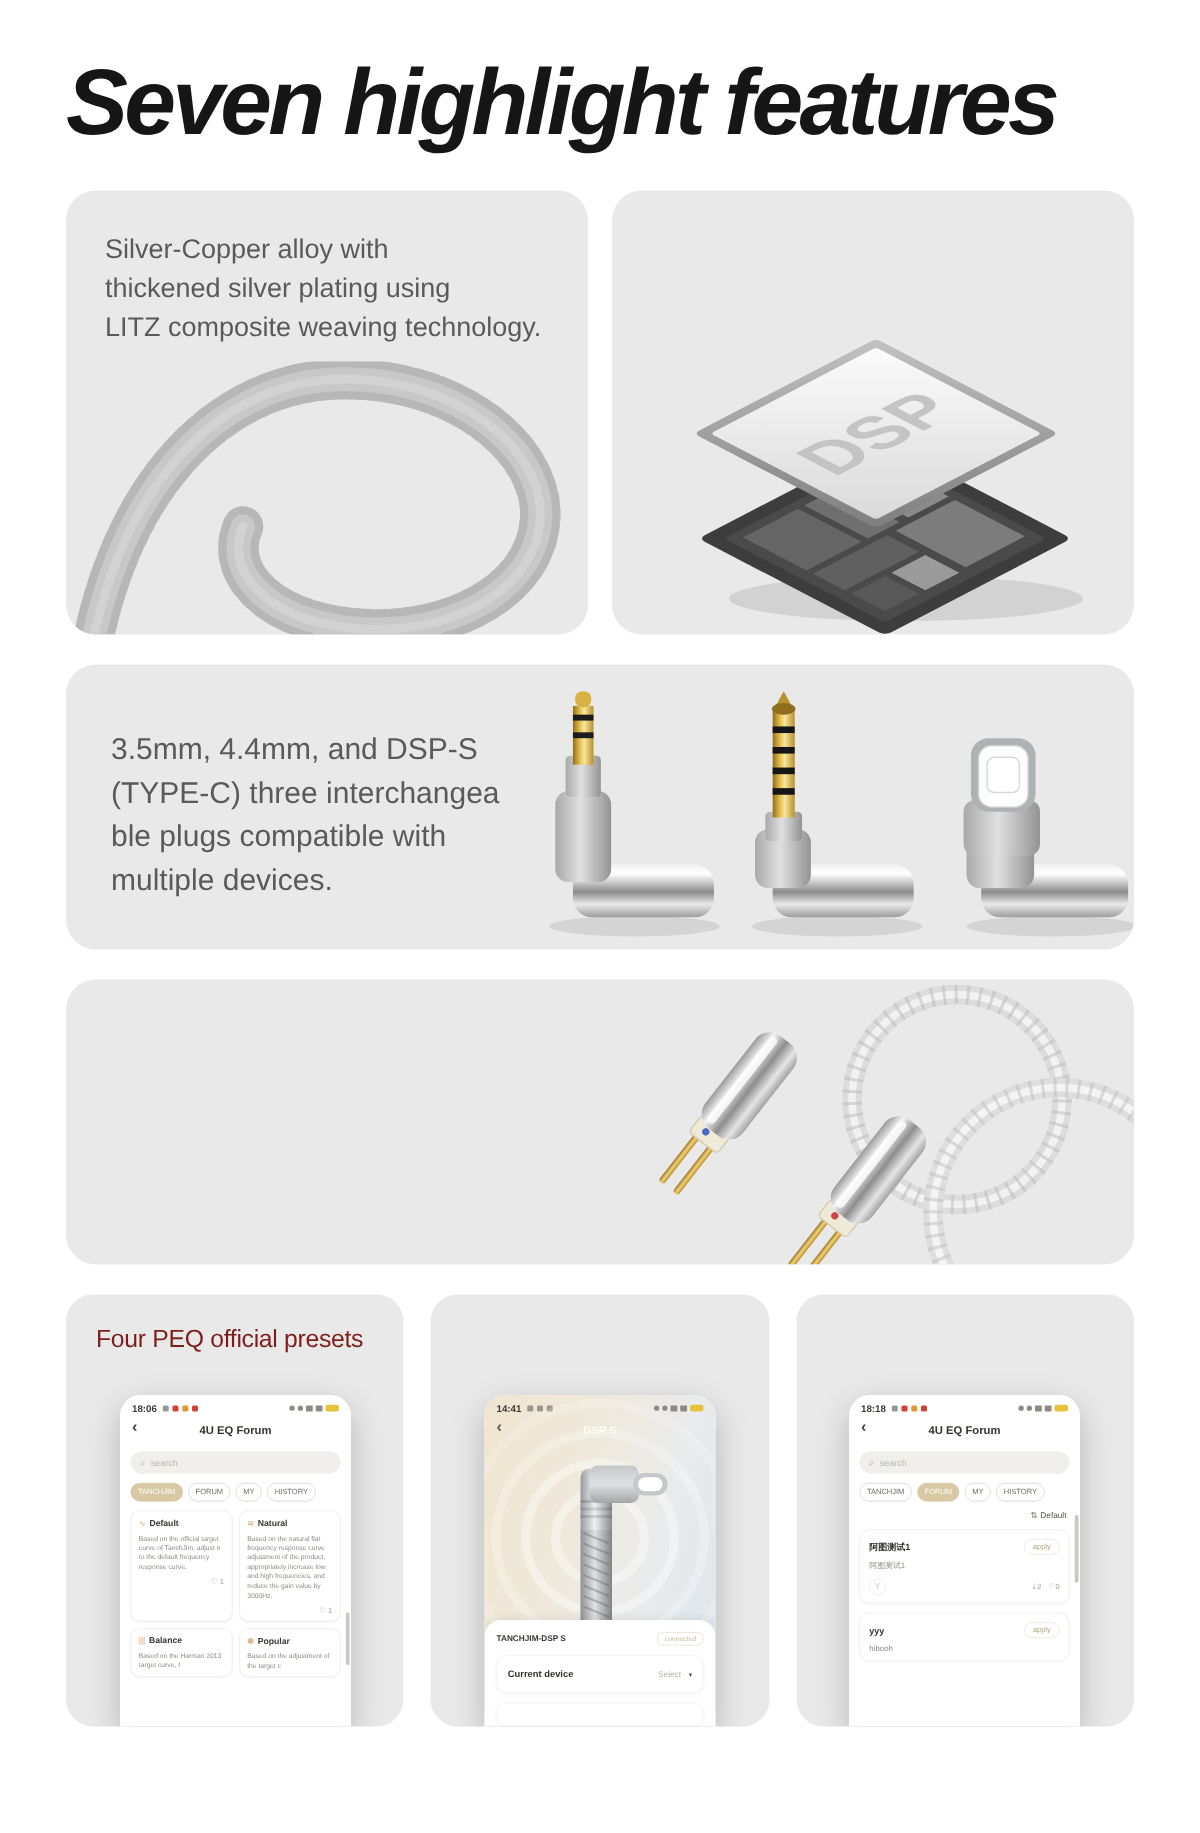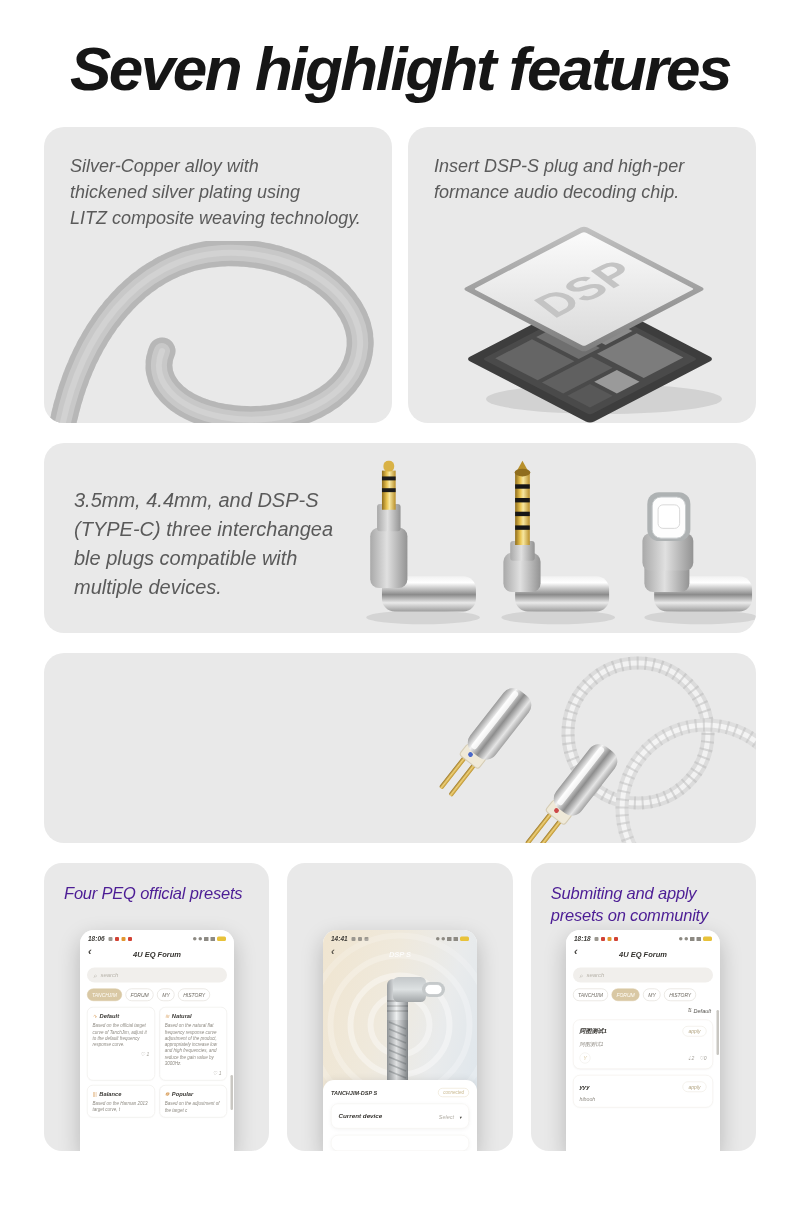--- a/index.html
+++ b/index.html
@@ -5,39 +5,39 @@
   * { margin:0; padding:0; box-sizing:border-box; }
   html,body { background:#ffffff; }
   body {
     width:800px; height:1222px; margin:0 auto; overflow:hidden;
     font-family:"Liberation Sans", sans-serif; position:relative;
   }
   .page { padding:0 44px; }
   .pre { white-space:pre-line; }
 
   
-  .title-wrap { padding:36px 0 26px; text-align:center; }
+  .title-wrap { padding:36px 0 26px; }
   .page-title {
     font-size:62px; font-weight:700; font-style:italic; letter-spacing:-2.5px;
     color:#161616; line-height:1.05;
   }
 
   
-  .f-card { background:#e9e9e9; border-radius:20px; position:relative; overflow:hidden;font-style:italic; }
+  .f-card { background:#e9e9e9; border-radius:20px; position:relative; overflow:hidden; }
   .feature-text { font-size:18px; color:#5a5a5a; line-height:1.45; }
   .row1 { display:flex; gap:16px; margin-bottom:20px; }
   .row1 .f-card { flex:1; height:296px; }
   .row1 .feature-text { padding:26px 22px 0 26px; }
   .art-abs { position:absolute; left:0; right:0; bottom:0; }
   .row-wide { height:190px; margin-bottom:20px; display:flex; align-items:center; }
   .row-wide .feature-text { flex:0 0 auto; padding-left:30px; font-size:20px;margin-top:12px; }
   .row-wide .art-right { margin-left:auto; align-self:flex-end; display:block; }
   .row4 { display:flex; gap:18px; }
   .row4 .f-card { flex:1; height:288px; border-radius:18px; }
-  .card-title { font-size:16.5px; color:#4c1d95; line-height:1.3; padding:20px 18px 0 20px; letter-spacing:-0.2px; }
+  .card-title { font-size:16.5px; color:#7f1d1d; line-height:1.3; padding:20px 18px 0 20px; letter-spacing:-0.2px; }
 
   
   .mini-phone {
     position:absolute; top:67px; left:50%; transform:translateX(-50%);
     width:154px; height:221px; overflow:hidden; border-radius:14px 14px 0 0;
     background:#fff; box-shadow:0 8px 22px rgba(0,0,0,.22);
   }
   .phone-content {
     width:308px; height:442px; transform:scale(.5); transform-origin:0 0;
     background:#fff; position:relative; overflow:hidden; border-radius:24px 24px 0 0;
@@ -128,22 +128,20 @@
       <svg class="art-abs" width="348" height="182" viewBox="0 0 348 182">
         <g fill="none" stroke-linecap="round">
           <path d="M14,210 C30,92 96,16 178,12 C258,8 320,58 316,106 C312,158 244,188 178,176 C130,167 106,138 118,110" stroke="#c6c6c6" stroke-width="27"></path>
           <path d="M14,210 C30,92 96,16 178,12 C258,8 320,58 316,106 C312,158 244,188 178,176 C130,167 106,138 118,110" stroke="#e3e3e3" stroke-width="16"></path>
           <path d="M14,210 C30,92 96,16 178,12 C258,8 320,58 316,106 C312,158 244,188 178,176 C130,167 106,138 118,110" stroke="#f3f3f3" stroke-width="6"></path>
           <path d="M14,210 C30,92 96,16 178,12 C258,8 320,58 316,106 C312,158 244,188 178,176 C130,167 106,138 118,110" stroke="#9f9f9f" stroke-width="27" stroke-dasharray="2.5 6.5" opacity="0.4"></path>
         </g>
       </svg>
     </div>
     <div class="f-card">
-      <div class="feature-text pre">Insert DSP-S plug and high-per
-formance audio decoding chip.</div>
       <svg class="art-abs" width="348" height="220" viewBox="0 0 348 220" style="left:auto;right:0;">
         <defs>
           <linearGradient id="chipTop" x1="0" y1="0" x2="1" y2="1">
             <stop offset="0" stop-color="#fbfbfb"></stop>
               <stop offset="1" stop-color="#dadada"></stop>
           </linearGradient>
           <linearGradient id="chipEdge" x1="0" y1="0" x2="1" y2="1">
             <stop offset="0" stop-color="#c2c2c2"></stop>
               <stop offset="1" stop-color="#7e7e7e"></stop>
           </linearGradient>
@@ -412,22 +410,20 @@
                 <span class="dev-caret">▾</span>
               </span>
             </div>
             <div class="dev-row" style="border-color:#f5f3ef;"></div>
           </div>
         </div>
       </div>
     </div>
 
     <div class="f-card">
-      <div class="card-title pre">Submiting and apply
-presets on community</div>
       <div class="mini-phone">
         <div class="phone-content">
           <div class="statusbar">
             <span class="sb-left">
               <span class="sb-time">18:18</span>
               <span class="sb-sq sb-grey"></span>
               <span class="sb-sq sb-red"></span>
               <span class="sb-sq sb-org"></span>
               <span class="sb-sq sb-red"></span>
             </span>

